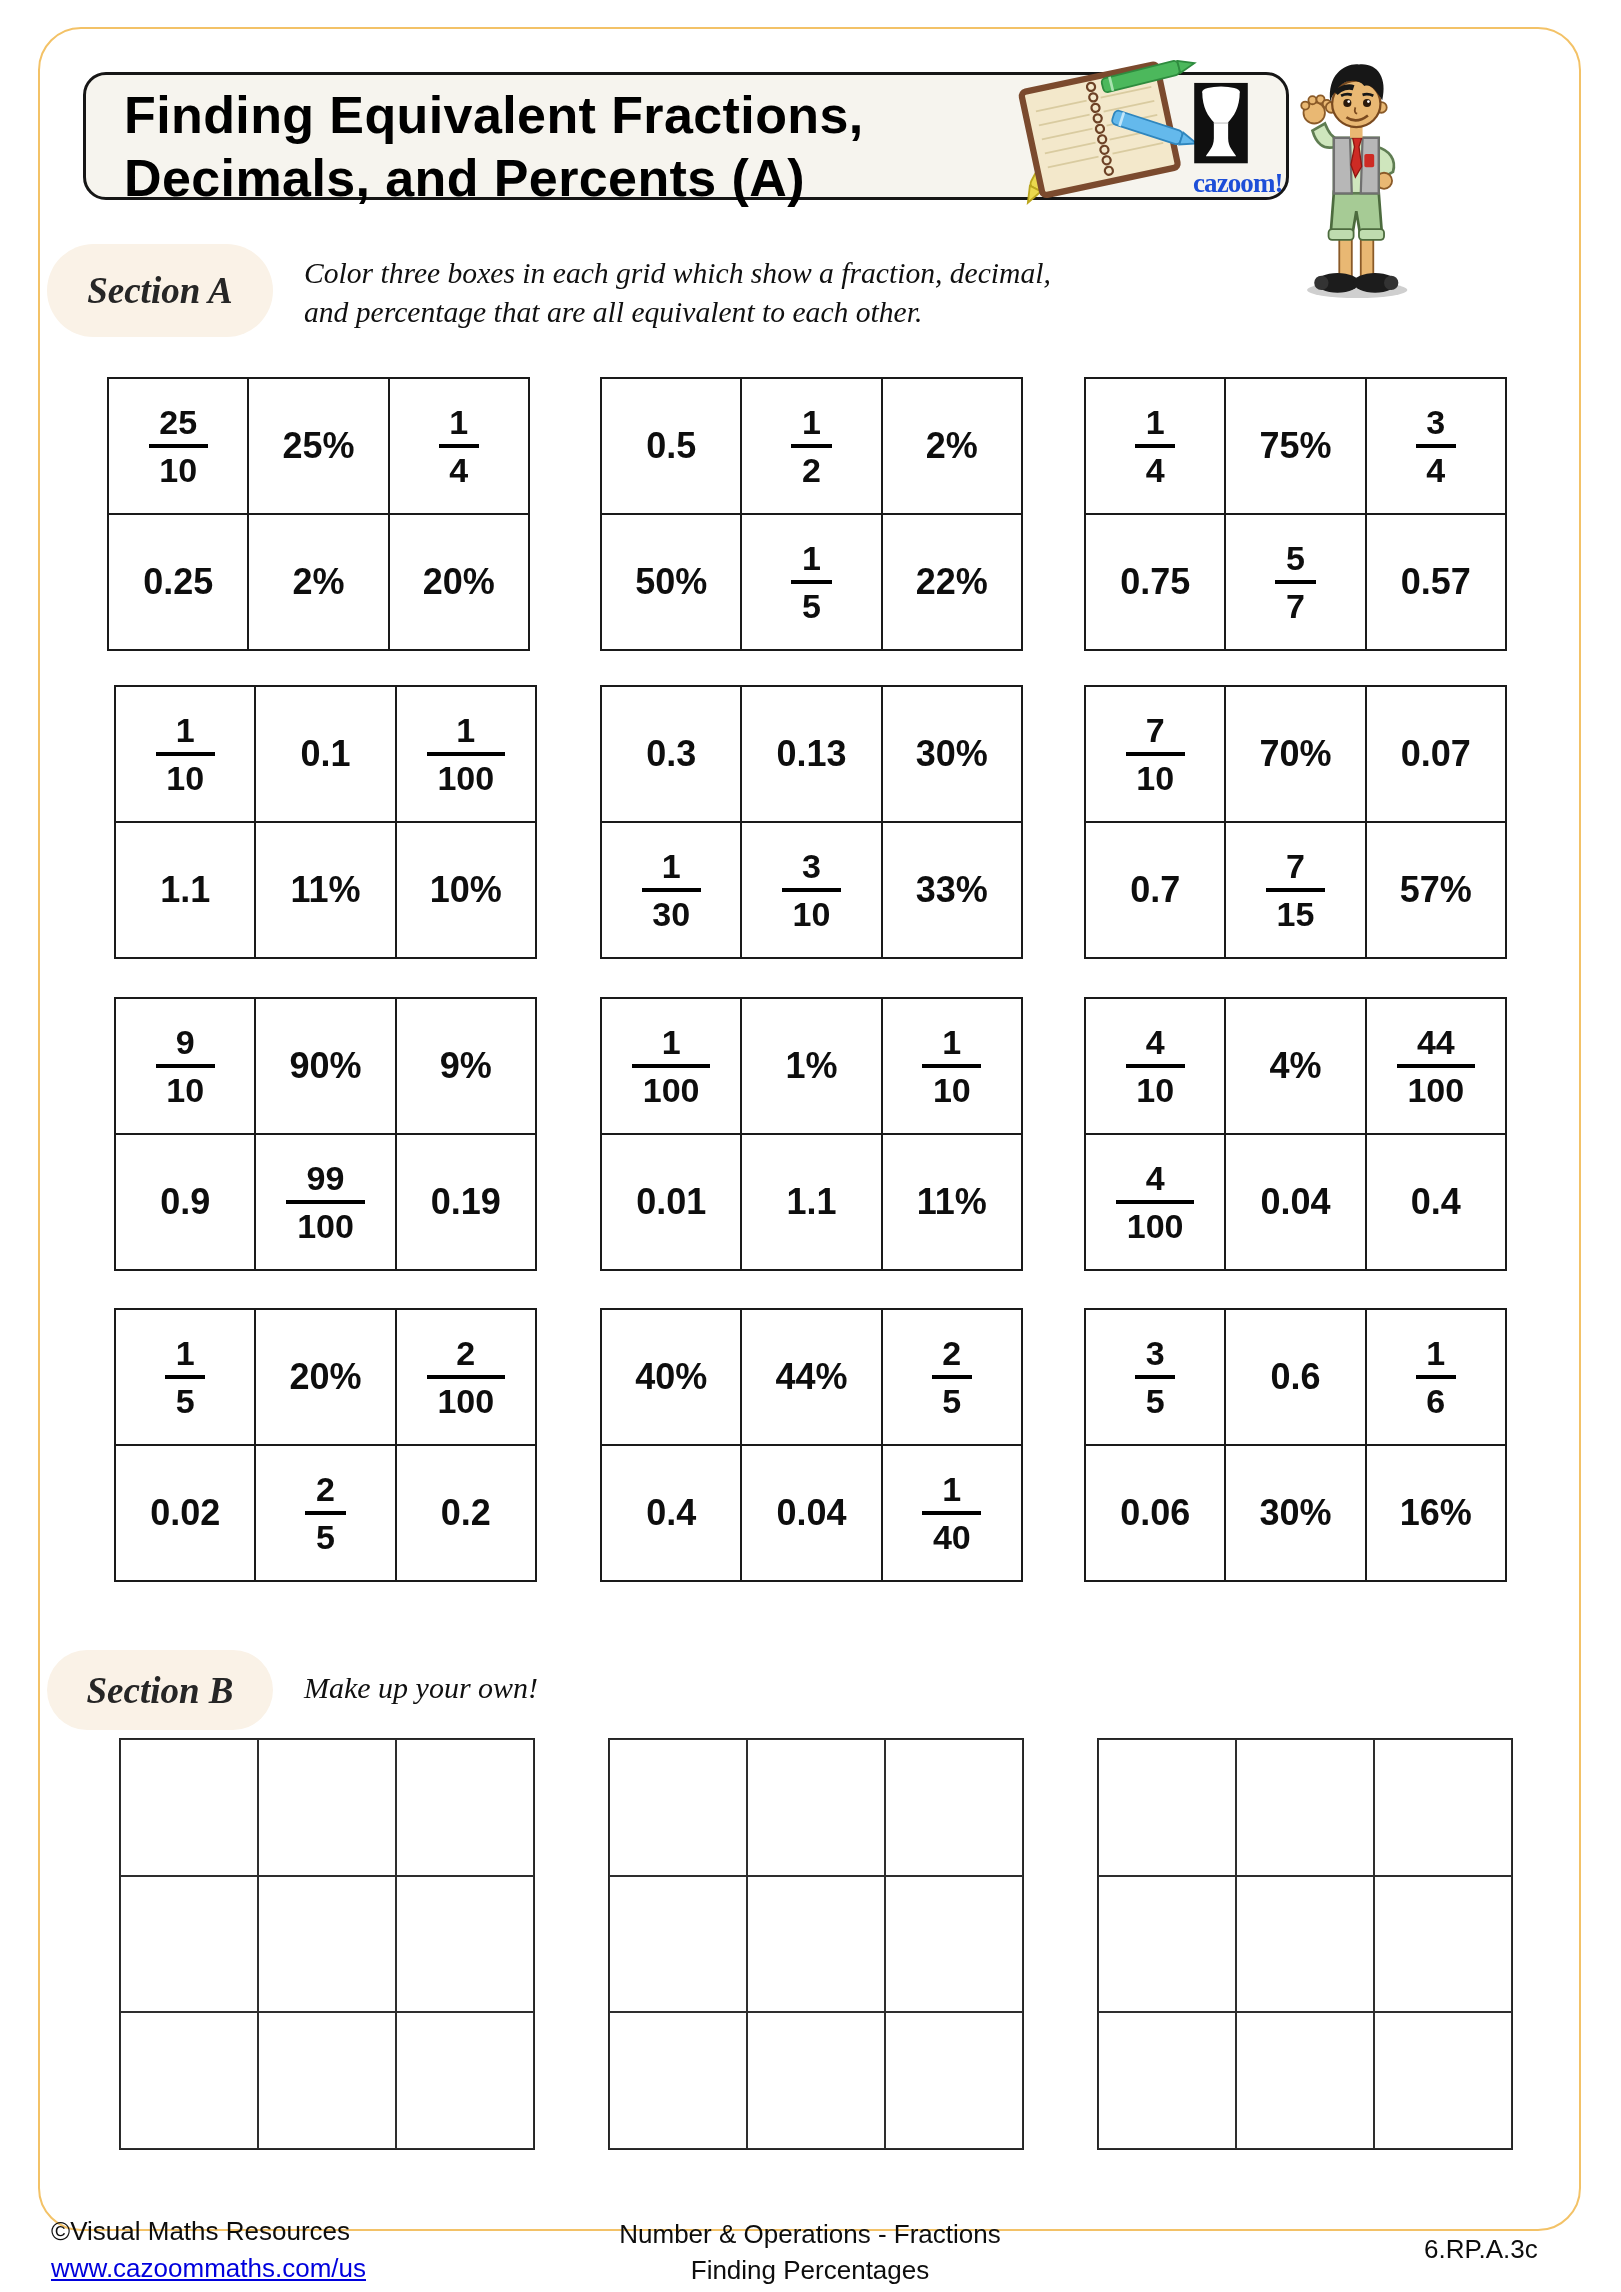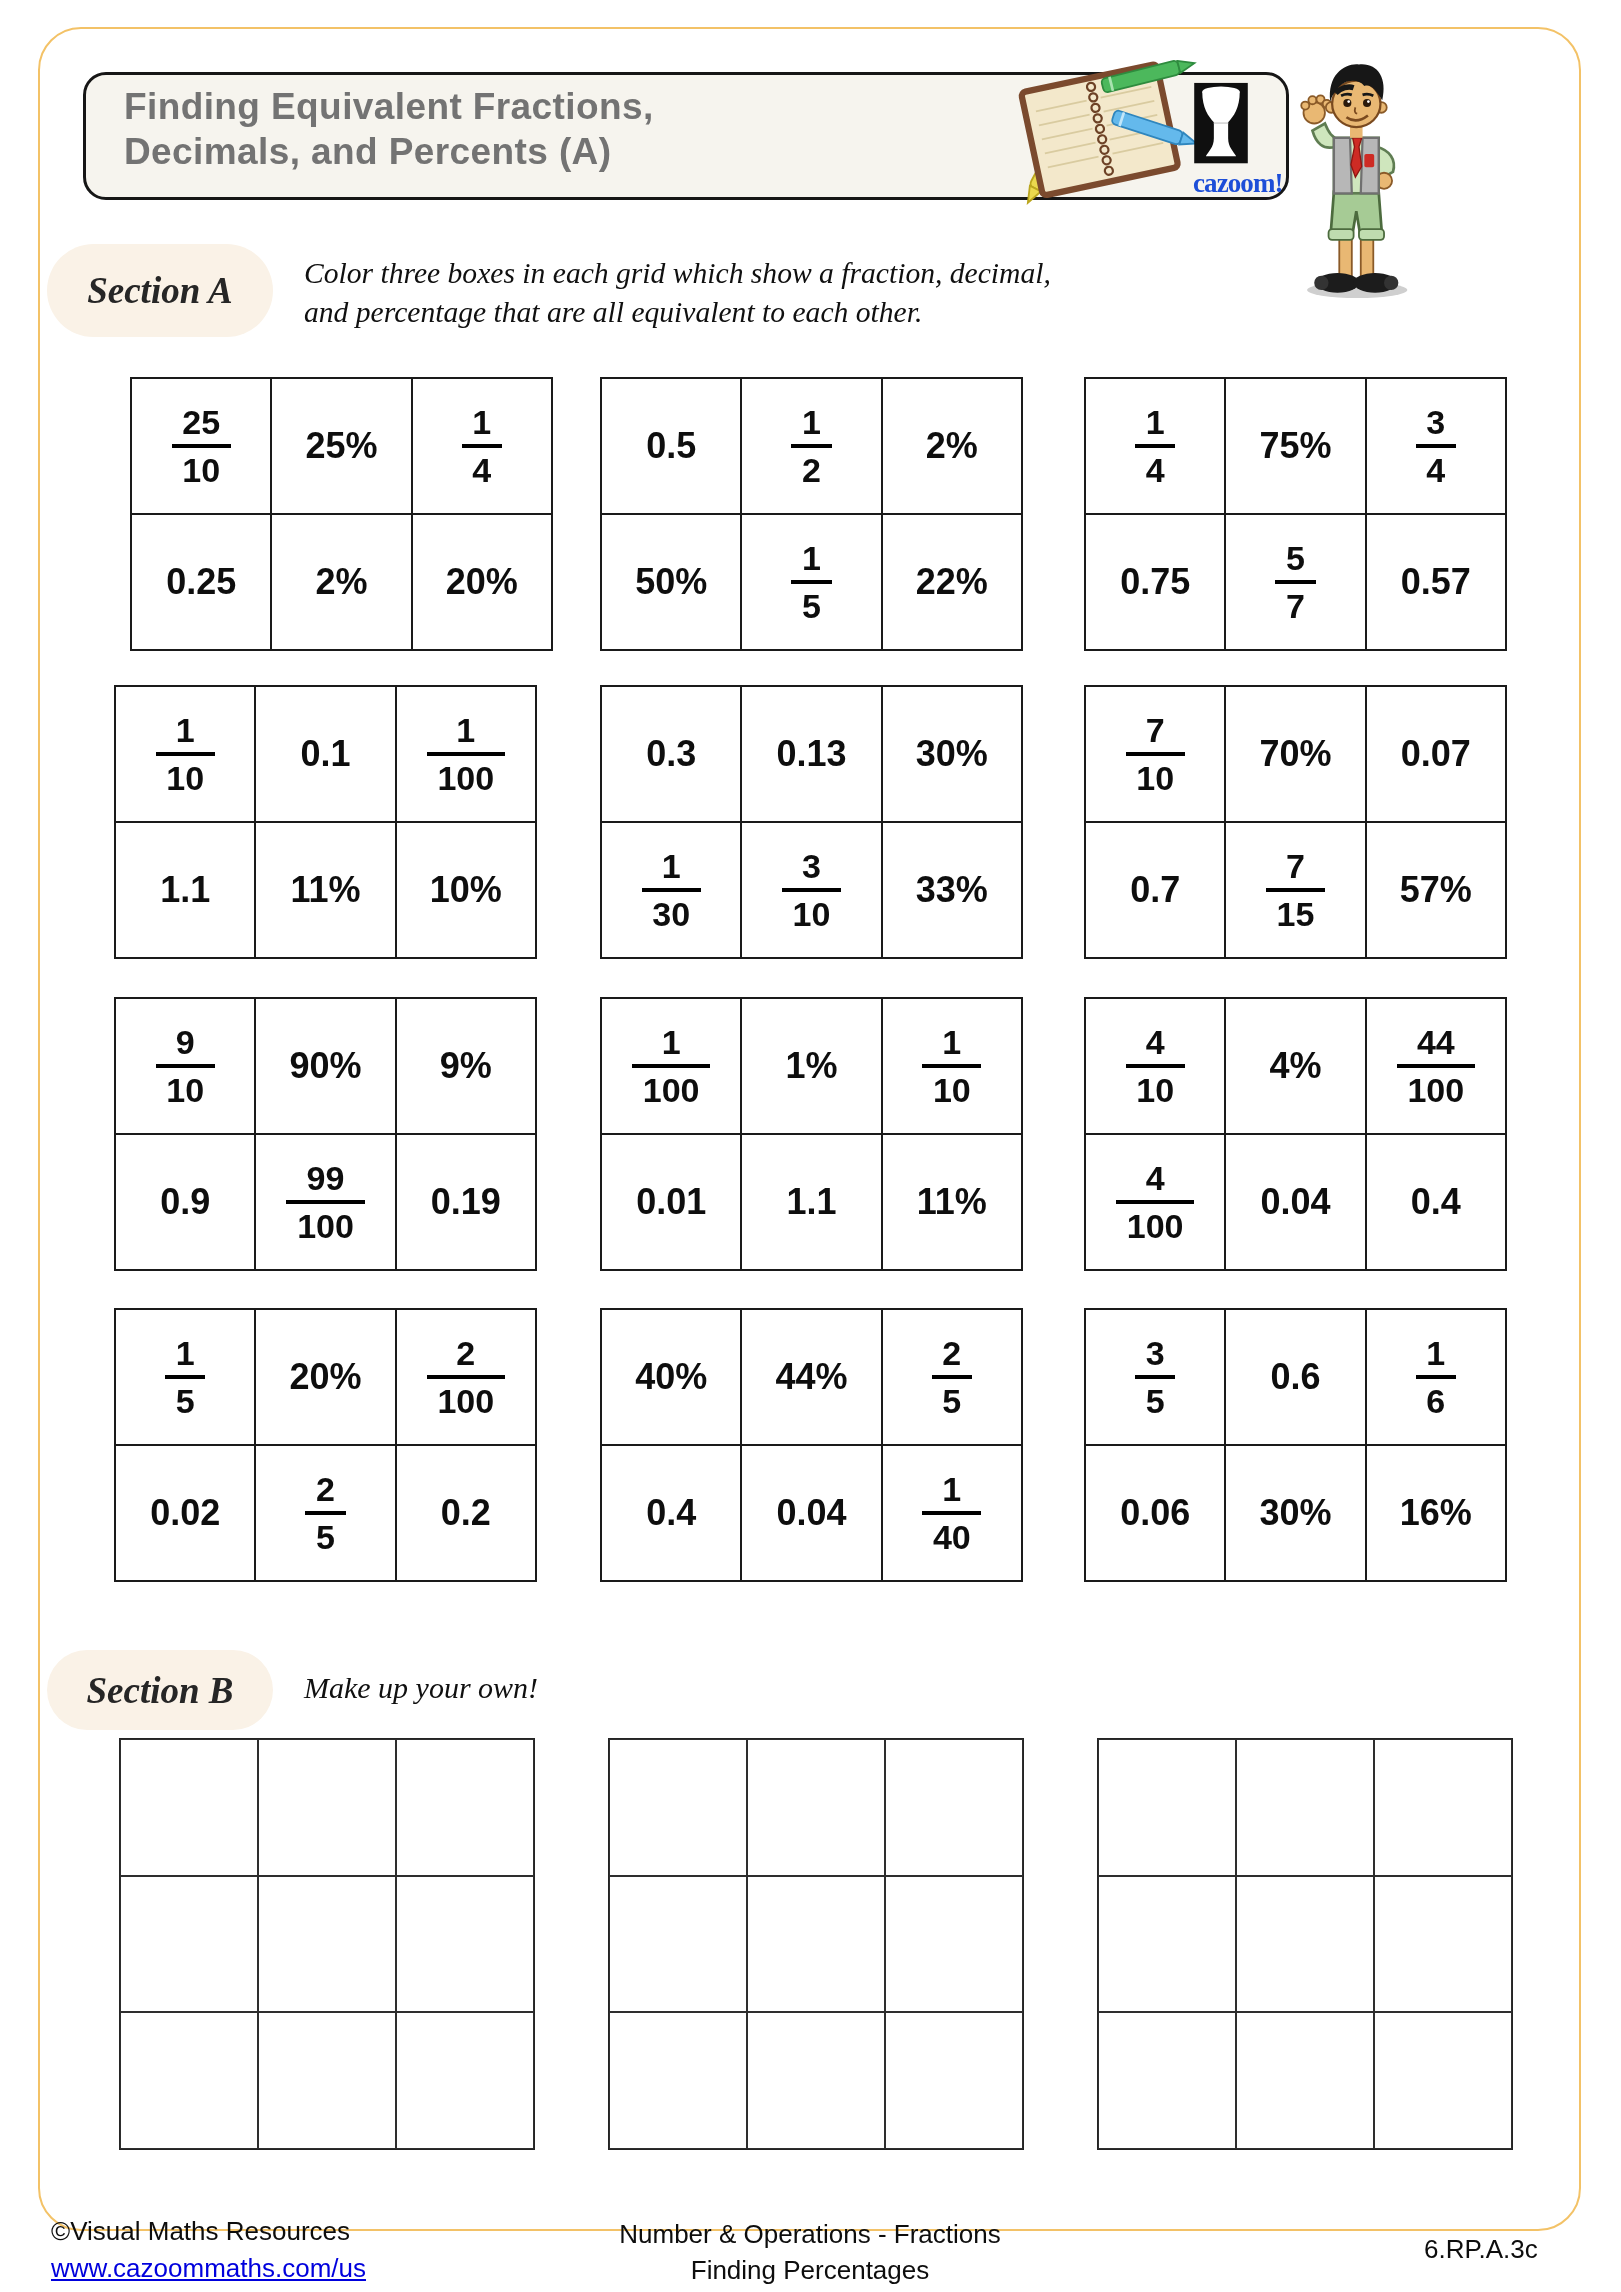--- a/index.html
+++ b/index.html
@@ -10,22 +10,22 @@
   .page-border{
     position:absolute;left:38px;top:27px;width:1539px;height:2200px;
     border:2.7px solid #F3C267;border-radius:43px;background:#fff;
   }
   
   .title-box{
     position:absolute;left:83px;top:72px;width:1206px;height:128px;
     background:#F6F4EE;border:3.6px solid #161616;border-radius:23px;box-sizing:border-box;
   }
   .title-text{
-    position:absolute;left:38px;top:9px;font-size:37px;font-weight:bold;
-    line-height:1.22;color:#737373;letter-spacing:0.4px;
+    position:absolute;left:38px;top:9px;font-size:52px;font-weight:bold;
+    line-height:1.22;color:#000000;letter-spacing:0.4px;
   }
   .notebook-art{position:absolute;left:1006px;top:52px;width:210px;height:161px;}
   .logo-wrap{position:absolute;left:1171px;top:81px;width:100px;height:116px;text-align:center;}
   .logo-caption{
     font-family:Liberation Serif, serif;font-weight:bold;font-size:27px;
     letter-spacing:-0.9px;color:#1d4ed8;margin-top:-1.8px;margin-left:22px;
   }
   .mascot{position:absolute;left:1282px;top:57px;width:145px;height:244px;}
   
   .pill{
@@ -193,21 +193,21 @@
 </svg>
 
 <div class="pill pill-a">
   <span>Section A</span>
 </div>
 <div class="instr instr-a">
   <div>Color three boxes in each grid which show a fraction, decimal,</div>
   <div>and percentage that are all equivalent to each other.</div>
 </div>
 <div>
-    <div class="agrid" style="left: 130px; top: 377px;">
+    <div class="agrid" style="left: 107px; top: 377px;">
       <div class="cell">
         <span class="frac">
           <span class="num">25</span>
           <span class="bar"></span>
           <span class="den">10</span>
         </span>
       </div>
       <div class="cell">
         <span>25%</span>
       </div>

